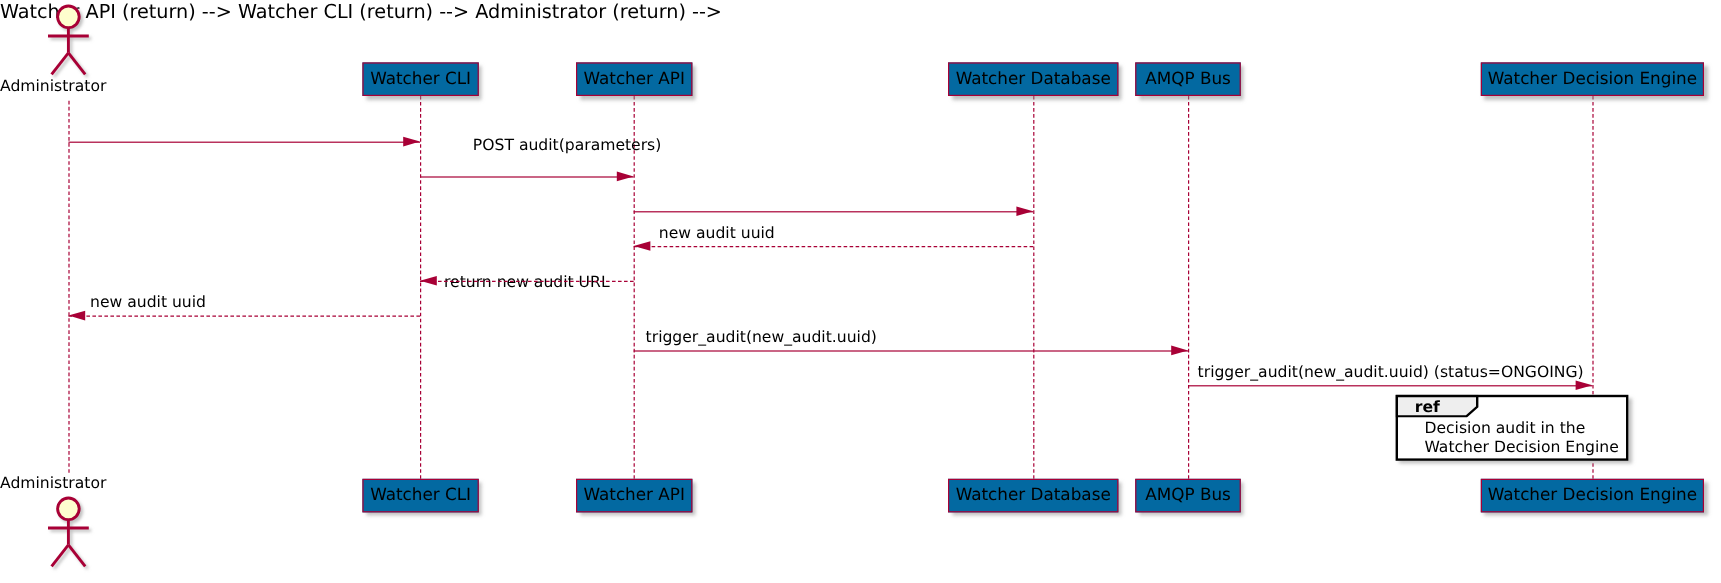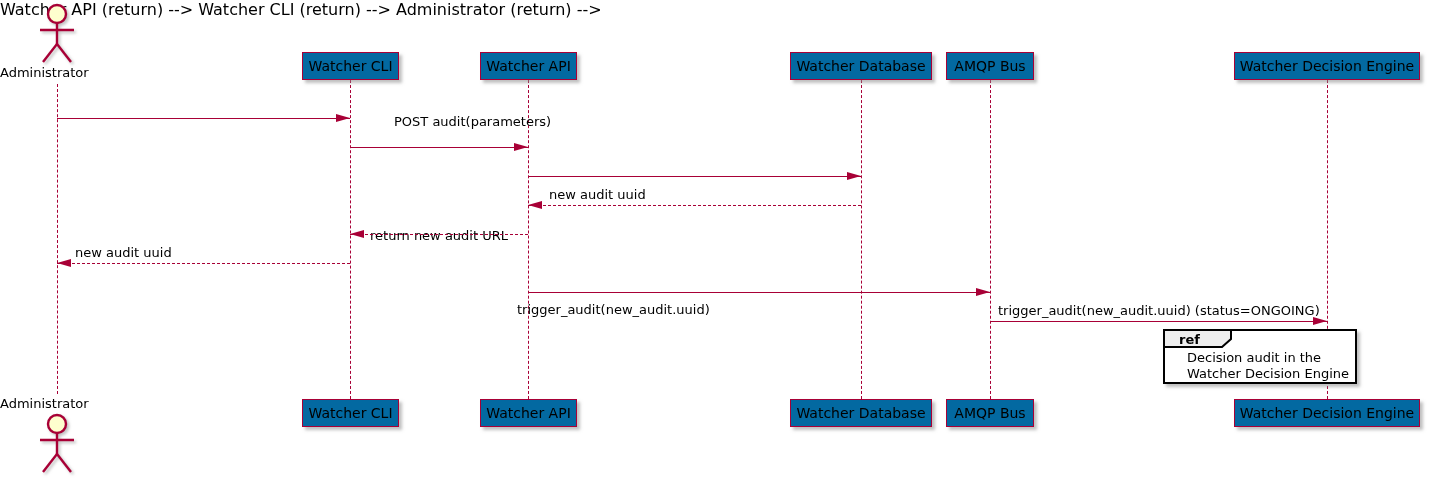--- a/index.html
+++ b/index.html
@@ -142,21 +142,21 @@
   <div class="msg-label" style="left:370px;top:228px;">return new audit URL</div>
   <div class="msg-line dashed" style="left:350px;top:234px;width:178px;"></div>
   <div class="arrhead left" style="left:350px;top:230px;"></div>
 
    Administrator (return) --&gt;
   <div class="msg-label" style="left:75px;top:245px;">new audit uuid</div>
   <div class="msg-line dashed" style="left:57px;top:263px;width:293px;"></div>
   <div class="arrhead left" style="left:57px;top:259px;"></div>
 
   
-  <div class="msg-label" style="left:517px;top:274px;margin-top:28px;">trigger_audit(new_audit.uuid)</div>
+  <div class="msg-label" style="left:538px;top:274px;">trigger_audit(new_audit.uuid)</div>
   <div class="msg-line" style="left:528px;top:292px;width:462px;"></div>
   <div class="arrhead right" style="left:976px;top:288px;"></div>
 
   
   <div class="msg-label" style="left:998px;top:303px;">trigger_audit(new_audit.uuid) (status=ONGOING)</div>
   <div class="msg-line" style="left:990px;top:321px;width:337px;"></div>
   <div class="arrhead right" style="left:1313px;top:317px;"></div>
 
   
   <div class="ref-box" style="left:1163px;top:329px;width:194px;height:55px;">

